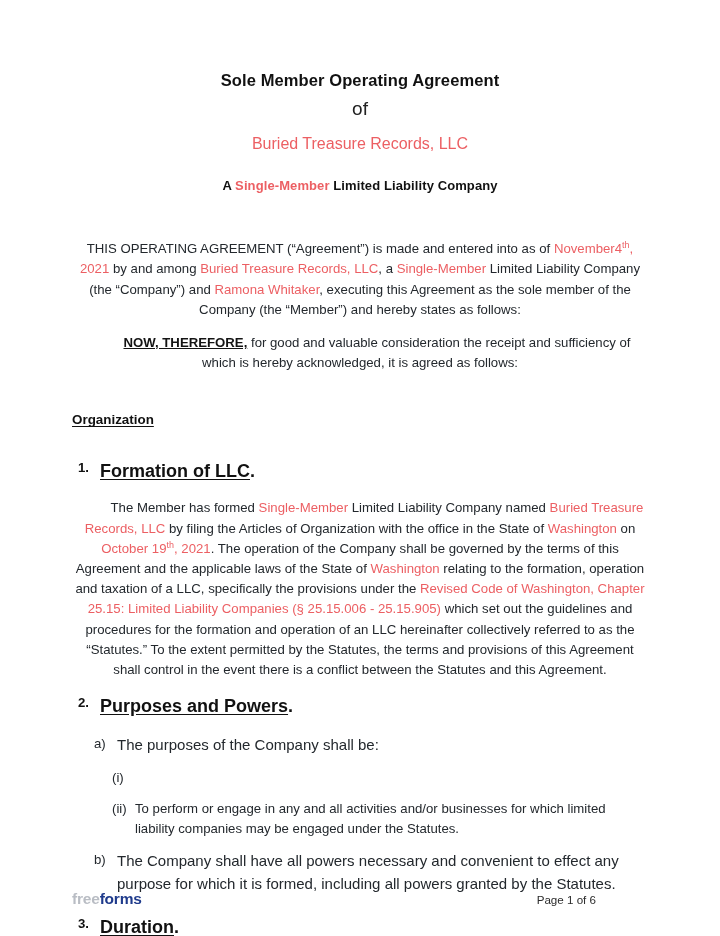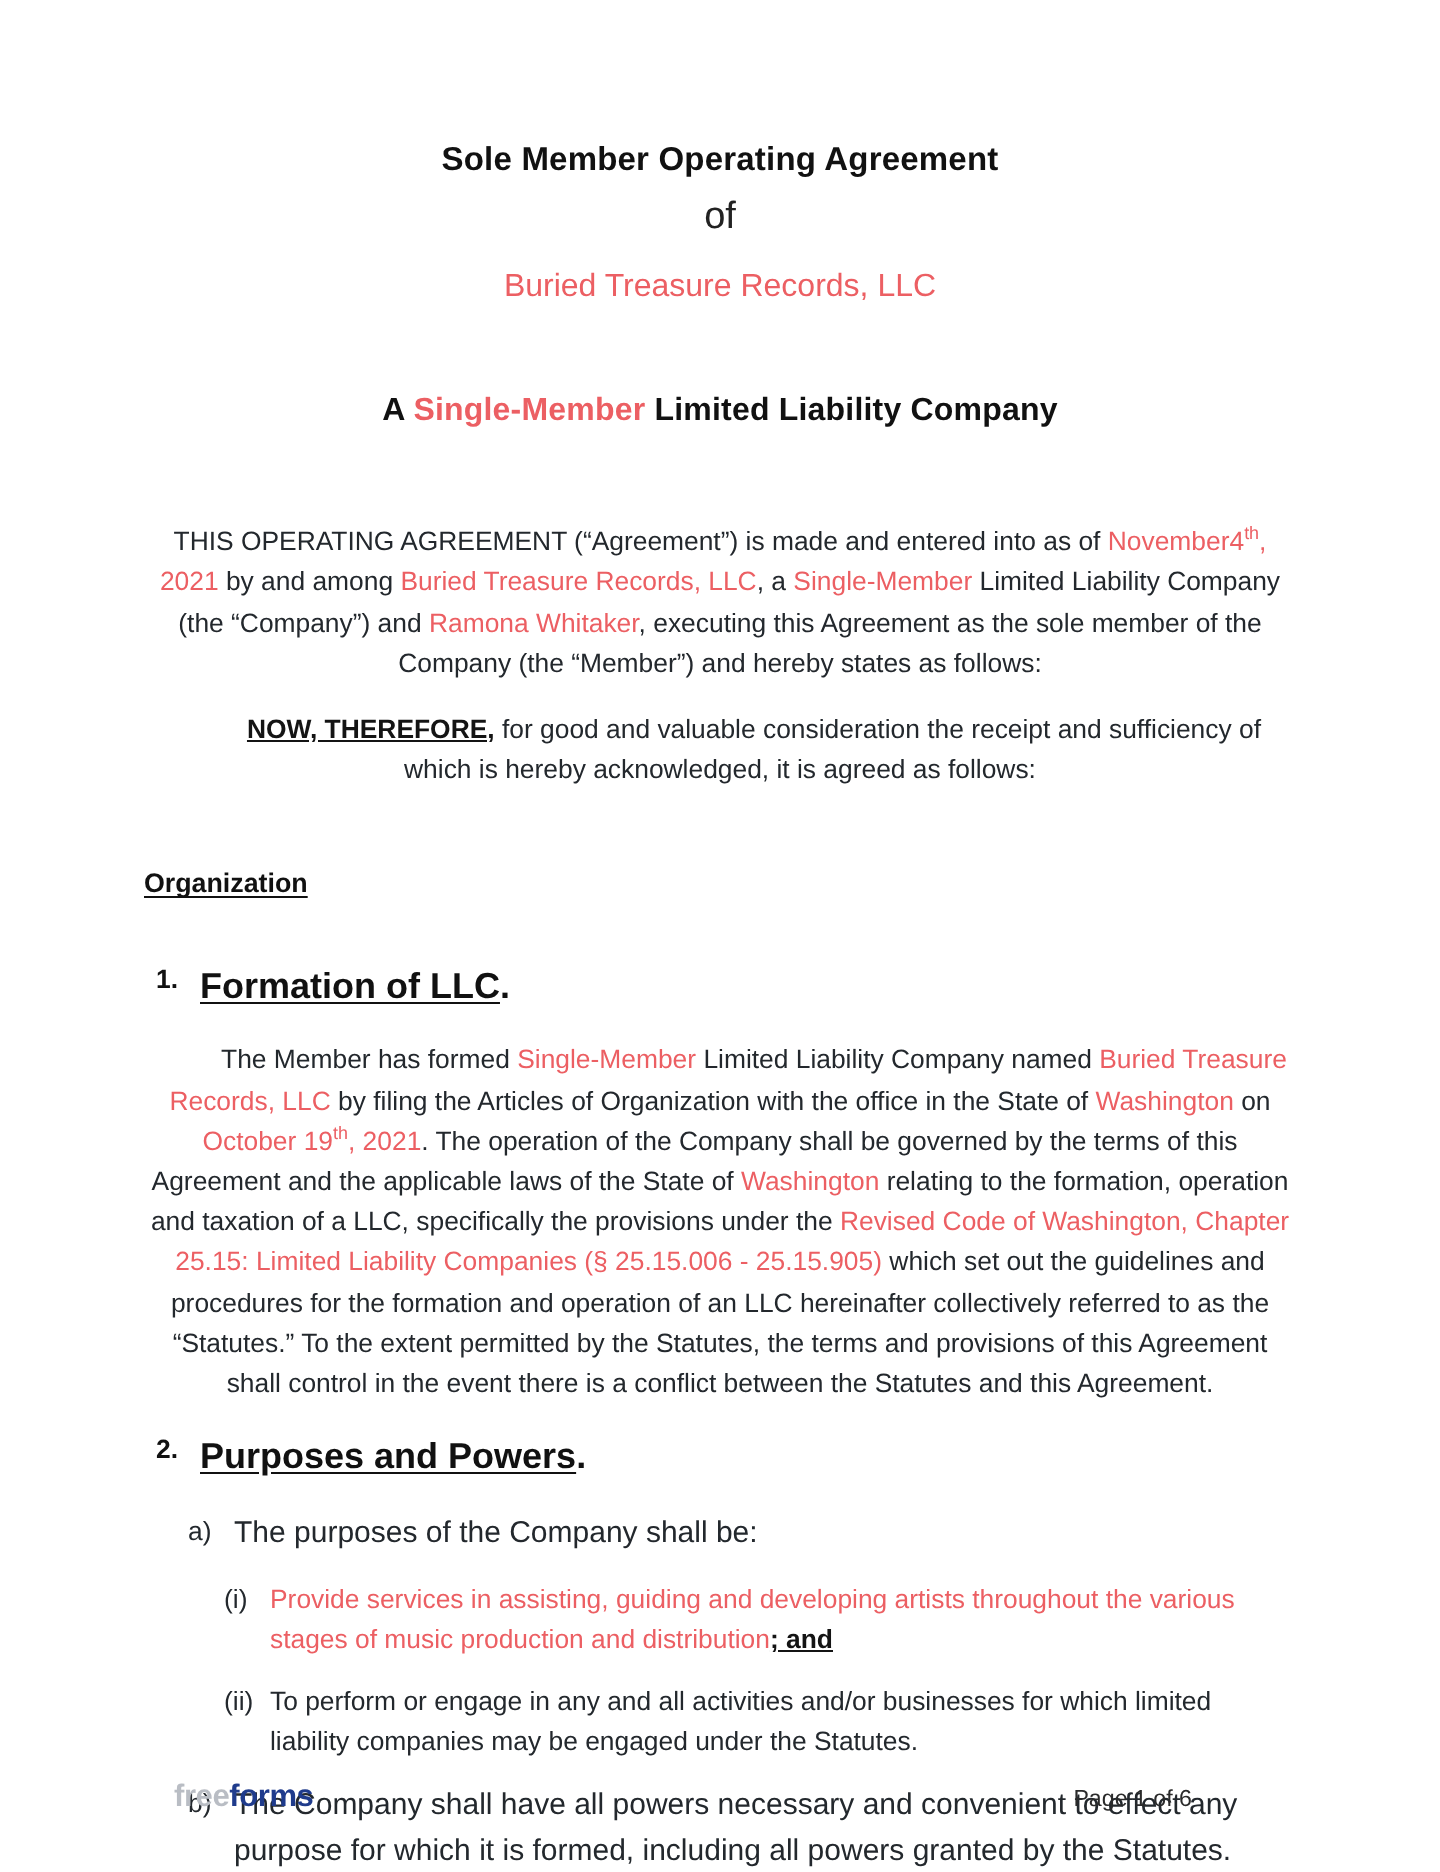--- a/index.html
+++ b/index.html
@@ -49,24 +49,24 @@
     line-height: 1.55;
     margin-top: 3px;
   }
   .title-company {
     font-size: 16px;
     font-weight: normal;
     line-height: 1.4;
     margin-top: 9px;
   }
   .title-sub {
-    font-size: 16px;
-    font-weight: bold;
-    color: #111111;
-    margin-top: 42px;
+    font-size: 13px;
+    font-weight: bold;
+    color: #111111;
+    margin-top: 23px;
     letter-spacing: 0.1px;
   }
 
   
   .body-wrap {
     margin-top: 46px;
     font-size: 13.2px;
     line-height: 1.53;
     color: #23282d;
   }
@@ -159,21 +159,21 @@
   }
   .item-l3 .text {
     flex: 1;
     font-size: 13.2px;
     line-height: 1.53;
   }
 
   
   .footer {
     position: absolute;
-    left: 87px;
+    left: 72px;
     right: 72px;
     bottom: 28px;
     height: 26px;
     margin-top: 24px;
   }
   .logo {
     position: absolute;
     left: 0;
     bottom: 0;
     font-size: 15.5px;
@@ -236,21 +236,20 @@
         <span class="label"><u>Purposes and Powers</u><span>.</span></span>
       </div>
 
       <div class="item-l2">
         <span class="marker">a)</span>
         <span class="text">The purposes of the Company shall be:</span>
       </div>
 
       <div class="item-l3">
         <span class="marker">(i)</span>
-        <span class="text"><span class="red">Provide services in assisting, guiding and developing artists throughout the various stages of music production and distribution</span><span class="bold">; and</span></span>
       </div>
 
       <div class="item-l3">
         <span class="marker">(ii)</span>
         <span class="text">To perform or engage in any and all activities and/or businesses for which limited liability companies may be engaged under the Statutes.</span>
       </div>
 
       <div class="item-l2">
         <span class="marker">b)</span>
         <span class="text">The Company shall have all powers necessary and convenient to effect any purpose for which it is formed, including all powers granted by the Statutes.</span>

